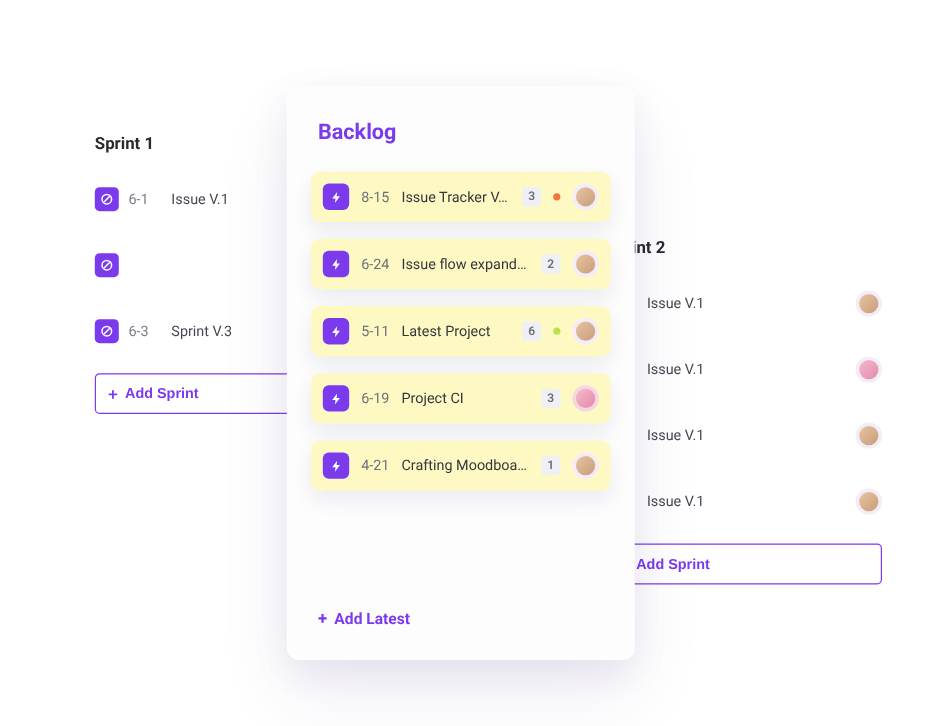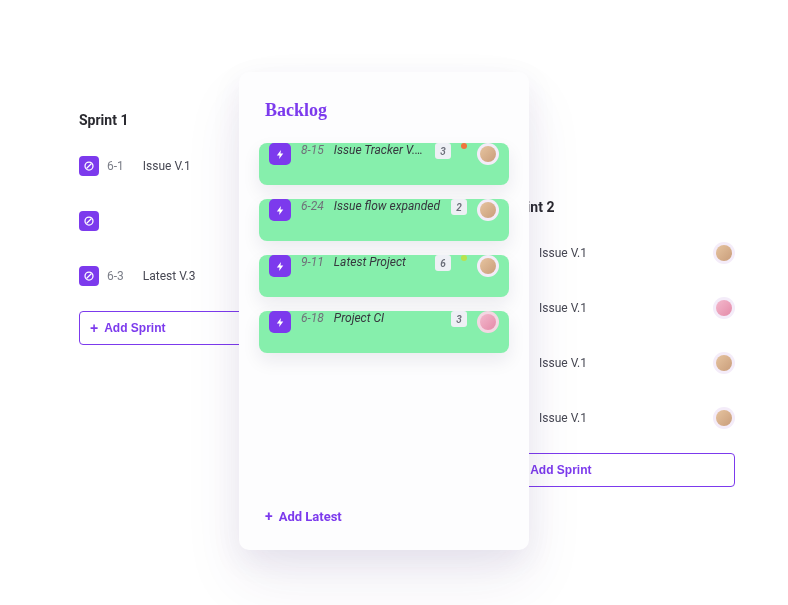--- a/index.html
+++ b/index.html
@@ -46,26 +46,26 @@
   }
 
   
   .backlog {
     position:absolute; left:239px; top:72px; width:290px; height:478px;
     background:#fdfdfe; border-radius:10px; padding:28px 20px 16px 20px;
     box-shadow:
        0 10px 30px rgba(60,40,120,.08),
        0 30px 60px rgba(60,40,120,.08);
   }
-  .backlog-title { font-size:18px; font-weight:700; color:#7c3aed; margin:0 0 22px 6px;font-family:Liberation Serif, serif; }
+  .backlog-title { font-size:18px; font-weight:700; color:#7c3aed; margin:0 0 22px 6px; }
   .issue {
-    background:#86efac; border-radius:8px; height:42px; margin-bottom:14px;
+    background:#fef9c3; border-radius:8px; height:42px; margin-bottom:14px;
     box-shadow:0 8px 18px rgba(30,30,60,.08);
-    display:flex; align-items:flex-start; padding:0 10px 0 10px; gap:10px;
-    font-size:12px; cursor:pointer;font-style:italic;
+    display:flex; align-items:center; padding:0 10px 0 10px; gap:10px;
+    font-size:12px; cursor:pointer;
   }
   .issue-icon {
     width:22px; height:22px; border-radius:5px; background:#7c3aed; color:#fff;
     display:flex; align-items:center; justify-content:center; flex:0 0 22px;
   }
   .issue-code { color:#6f7179; }
   .issue-name { color:#36373e; flex:1; white-space:nowrap; overflow:hidden; text-overflow:ellipsis; }
   .count-pill {
     min-width:16px; height:16px; border-radius:3px; background:#eef0f5;
     font-size:10px; color:#6a6d78; display:flex; align-items:center; justify-content:center;
@@ -111,21 +111,21 @@
     </div>
     <div class="side-item">
       <span class="side-icon">
         <svg width="12" height="12" viewBox="0 0 24 24" fill="none" stroke="#fff" stroke-width="2.5">
             <circle cx="12" cy="12" r="8"></circle>
             <line x1="7" y1="17" x2="17" y2="7"></line>
           </svg>
       </span>
       <span class="text">
         <span class="side-code">6-3</span>
-        <span class="side-name">Latest V.3</span>
+        <span class="side-name">Sprint V.3</span>
       </span>
     </div>
 
     <button class="add-sprint-btn">
       <span class="plus">+</span>
       <span>Add Sprint</span>
     </button>
   </div>
 
   <div class="side-col sprint2">
@@ -185,39 +185,50 @@
       <span class="count-pill">2</span>
       <span class="avatar"></span>
     </div>
 
     <div class="issue">
       <span class="issue-icon">
         <svg width="11" height="11" viewBox="0 0 24 24">
             <path fill="#fff" d="M13 2 4 14h6l-1 8 9-12h-6z"></path>
           </svg>
       </span>
-      <span class="issue-code">9-11</span>
+      <span class="issue-code">5-11</span>
       <span class="issue-name">Latest Project</span>
       <span class="count-pill">6</span>
       <span class="dot green"></span>
       <span class="avatar"></span>
     </div>
 
     <div class="issue">
       <span class="issue-icon">
         <svg width="11" height="11" viewBox="0 0 24 24">
             <path fill="#fff" d="M13 2 4 14h6l-1 8 9-12h-6z"></path>
           </svg>
       </span>
-      <span class="issue-code">6-18</span>
+      <span class="issue-code">6-19</span>
       <span class="issue-name">Project CI</span>
       <span class="count-pill">3</span>
       <span class="avatar ring pink"></span>
     </div>
 
+    <div class="issue">
+      <span class="issue-icon">
+        <svg width="11" height="11" viewBox="0 0 24 24">
+            <path fill="#fff" d="M13 2 4 14h6l-1 8 9-12h-6z"></path>
+          </svg>
+      </span>
+      <span class="issue-code">4-21</span>
+      <span class="issue-name">Crafting Moodboard</span>
+      <span class="count-pill">1</span>
+      <span class="avatar"></span>
+    </div>
 
     <div class="add-issue">
       <span class="plus">+</span>
       <span>Add Latest</span>
     </div>
   </div>
 
 </div>
 
 </body></html>

